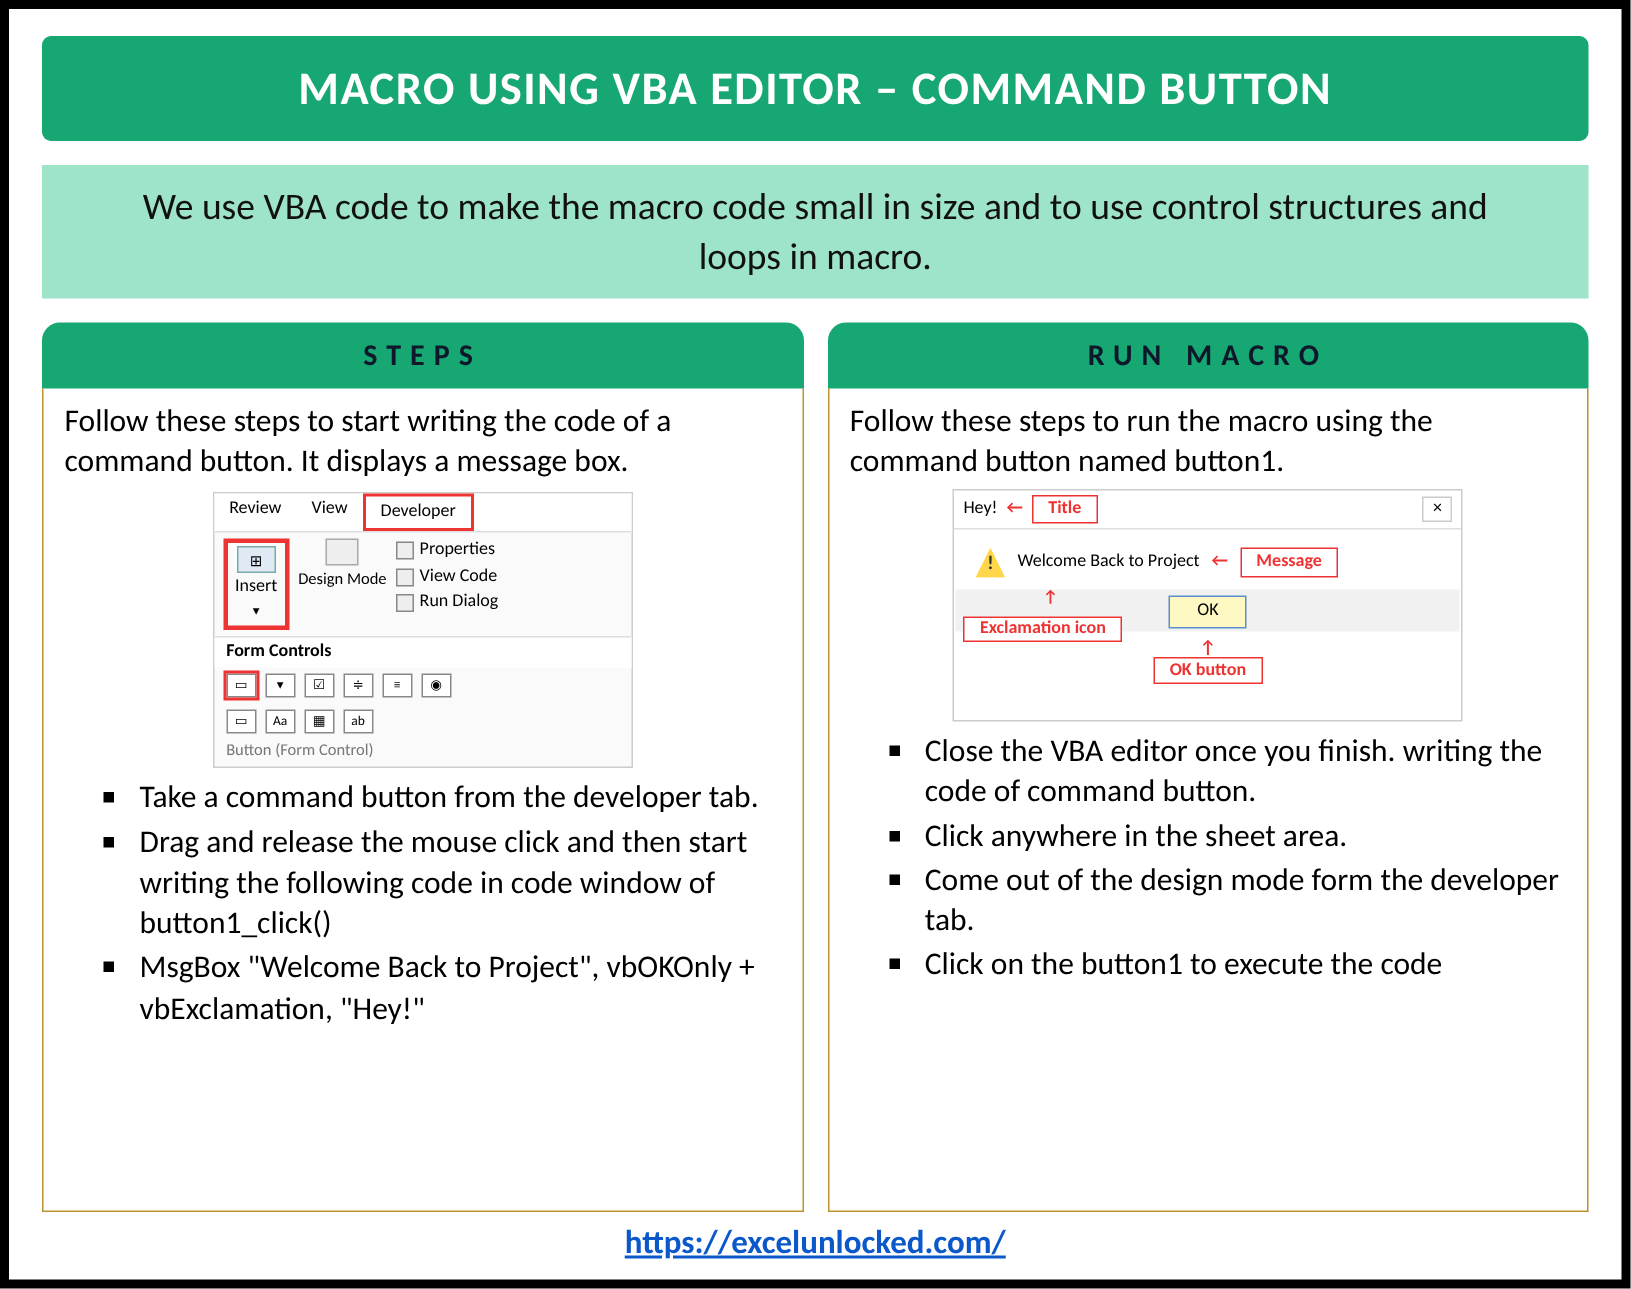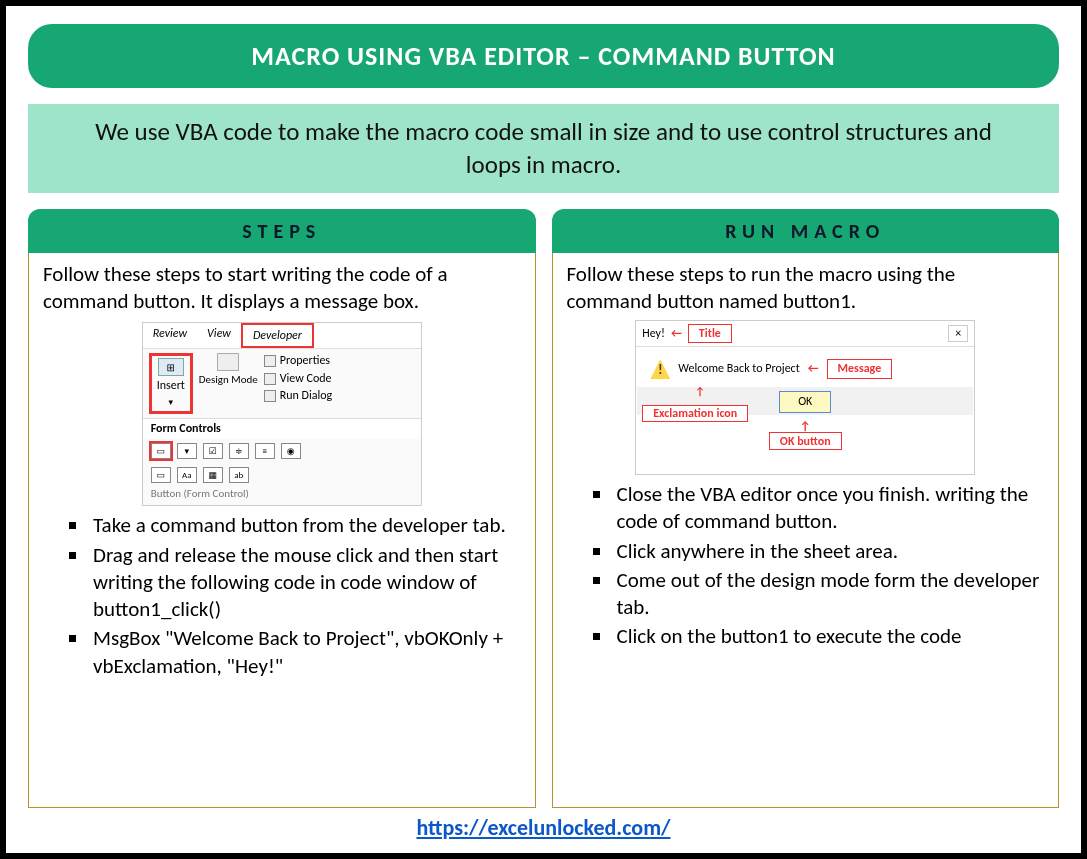--- a/index.html
+++ b/index.html
@@ -10,25 +10,25 @@
     height: 859px;
     border: 6px solid #000;
     padding: 18px 22px 12px 22px;
     display: flex;
     flex-direction: column;
   }
   .title-bar {
     background: #17a773;
     color: #fff;
     text-align: center;
-    font-size: 26px;
+    font-size: 31px;
     font-weight: 700;
     letter-spacing: 1px;
     padding: 16px 10px;
-    border-radius: 24px;
+    border-radius: 6px;
   }
   .subtitle-bar {
     background: #9de4c9;
     color: #111;
     text-align: center;
     font-size: 25px;
     padding: 12px 40px;
     margin-top: 16px;
     line-height: 1.3;
   }
@@ -61,21 +61,21 @@
   .col-body ul { list-style: square; padding-left: 46px; margin-top: 6px; }
   .col-body li { margin-bottom: 2px; padding-left: 4px; }
 
   
   .ribbon-mock {
     width: 280px; margin: 6px auto 4px auto;
     border: 1px solid #ccc; background: #fafafa;
     font-size: 12px;
   }
   .ribbon-tabs { display: flex; background: #fff; border-bottom: 1px solid #ddd; }
-  .ribbon-tabs span { padding: 3px 10px; font-style: italic; }
+  .ribbon-tabs span { padding: 3px 10px; }
   .ribbon-tabs .dev { border: 2px solid #e33; color: #000; }
   .ribbon-row { display: flex; padding: 4px 6px; gap: 6px; align-items: flex-start; }
   .insert-box { border: 3px solid #e33; padding: 2px 2px; text-align: center; width: 44px; }
   .insert-box .ic { width: 26px; height: 18px; background: #dfeaf5; border: 1px solid #7aa; margin: 0 auto 2px auto; display:flex; align-items:center; justify-content:center; font-size:10px; }
   .chip-col { display: flex; flex-direction: column; gap: 2px; }
   .chip { display: flex; align-items: center; gap: 4px; }
   .chip .sq { width: 12px; height: 12px; border: 1px solid #888; background: #eee; }
   .form-label { padding: 2px 8px; font-weight: 600; background:#fff; border-top:1px solid #ddd;}
   .form-row { display: flex; gap: 6px; padding: 4px 8px; align-items:center; flex-wrap:wrap;}
   .form-row .itm { width: 20px; height: 16px; border: 1px solid #888; background: #fff; display:flex;align-items:center;justify-content:center;font-size:9px;}

